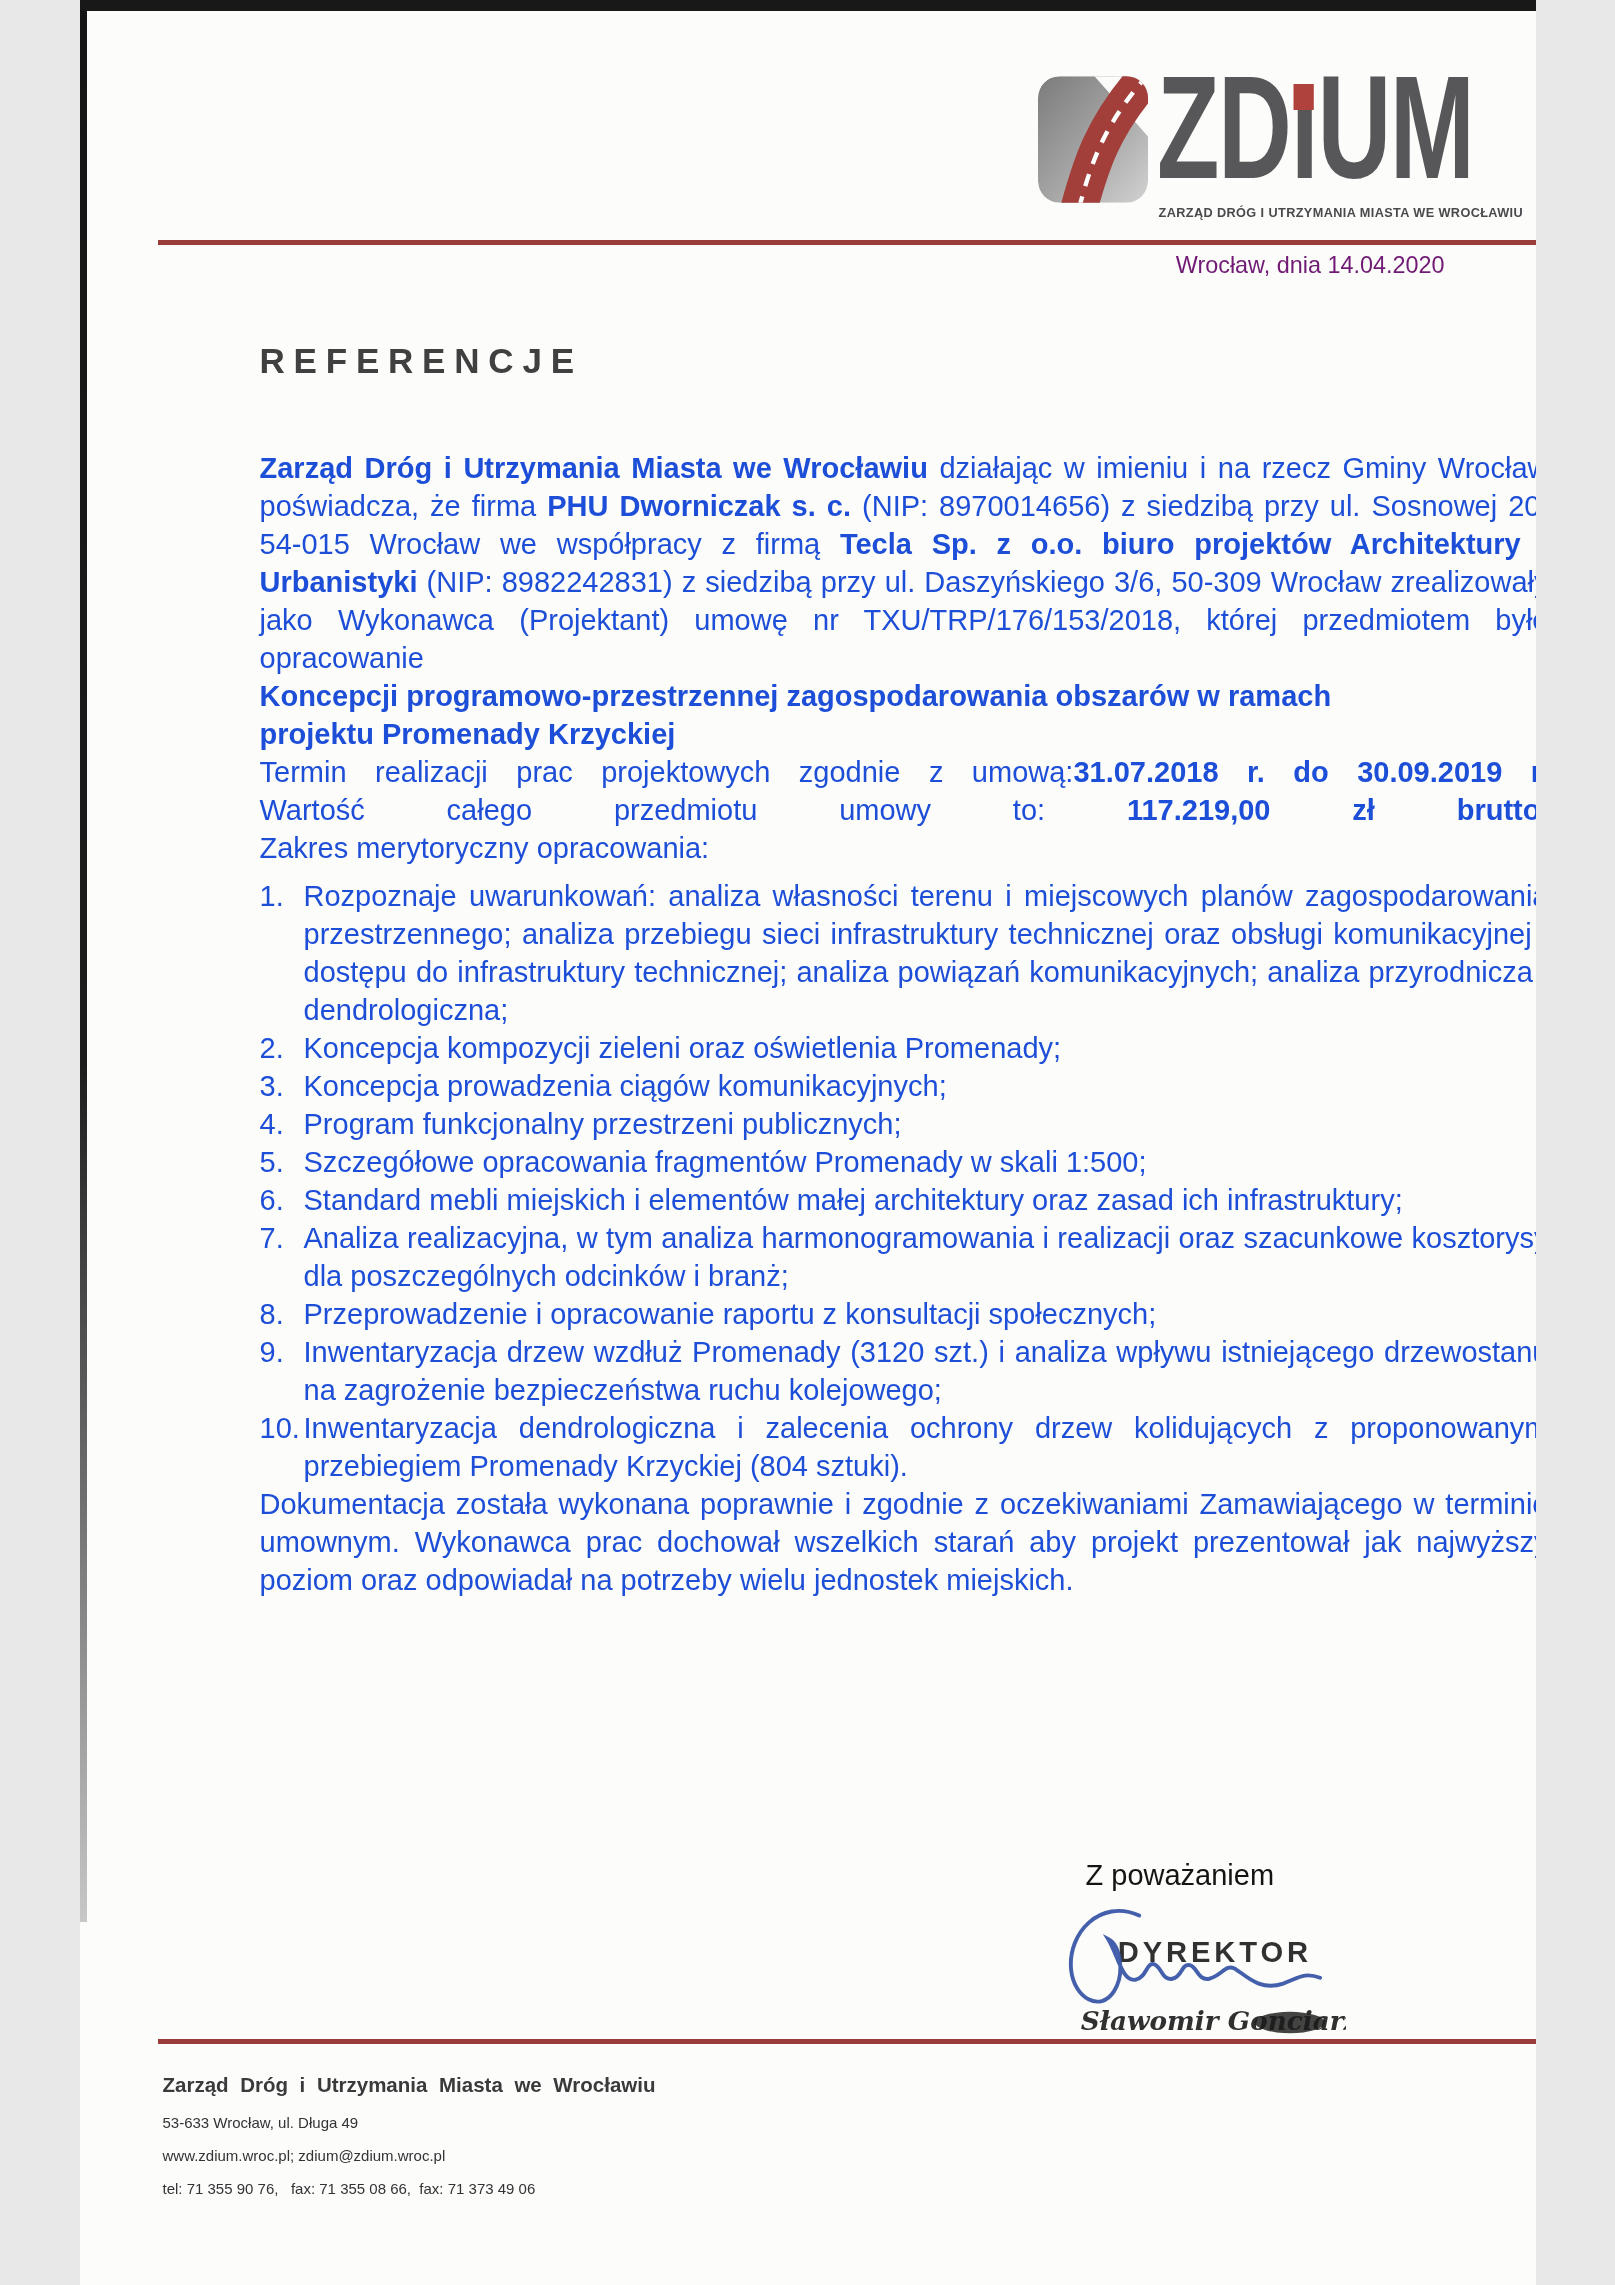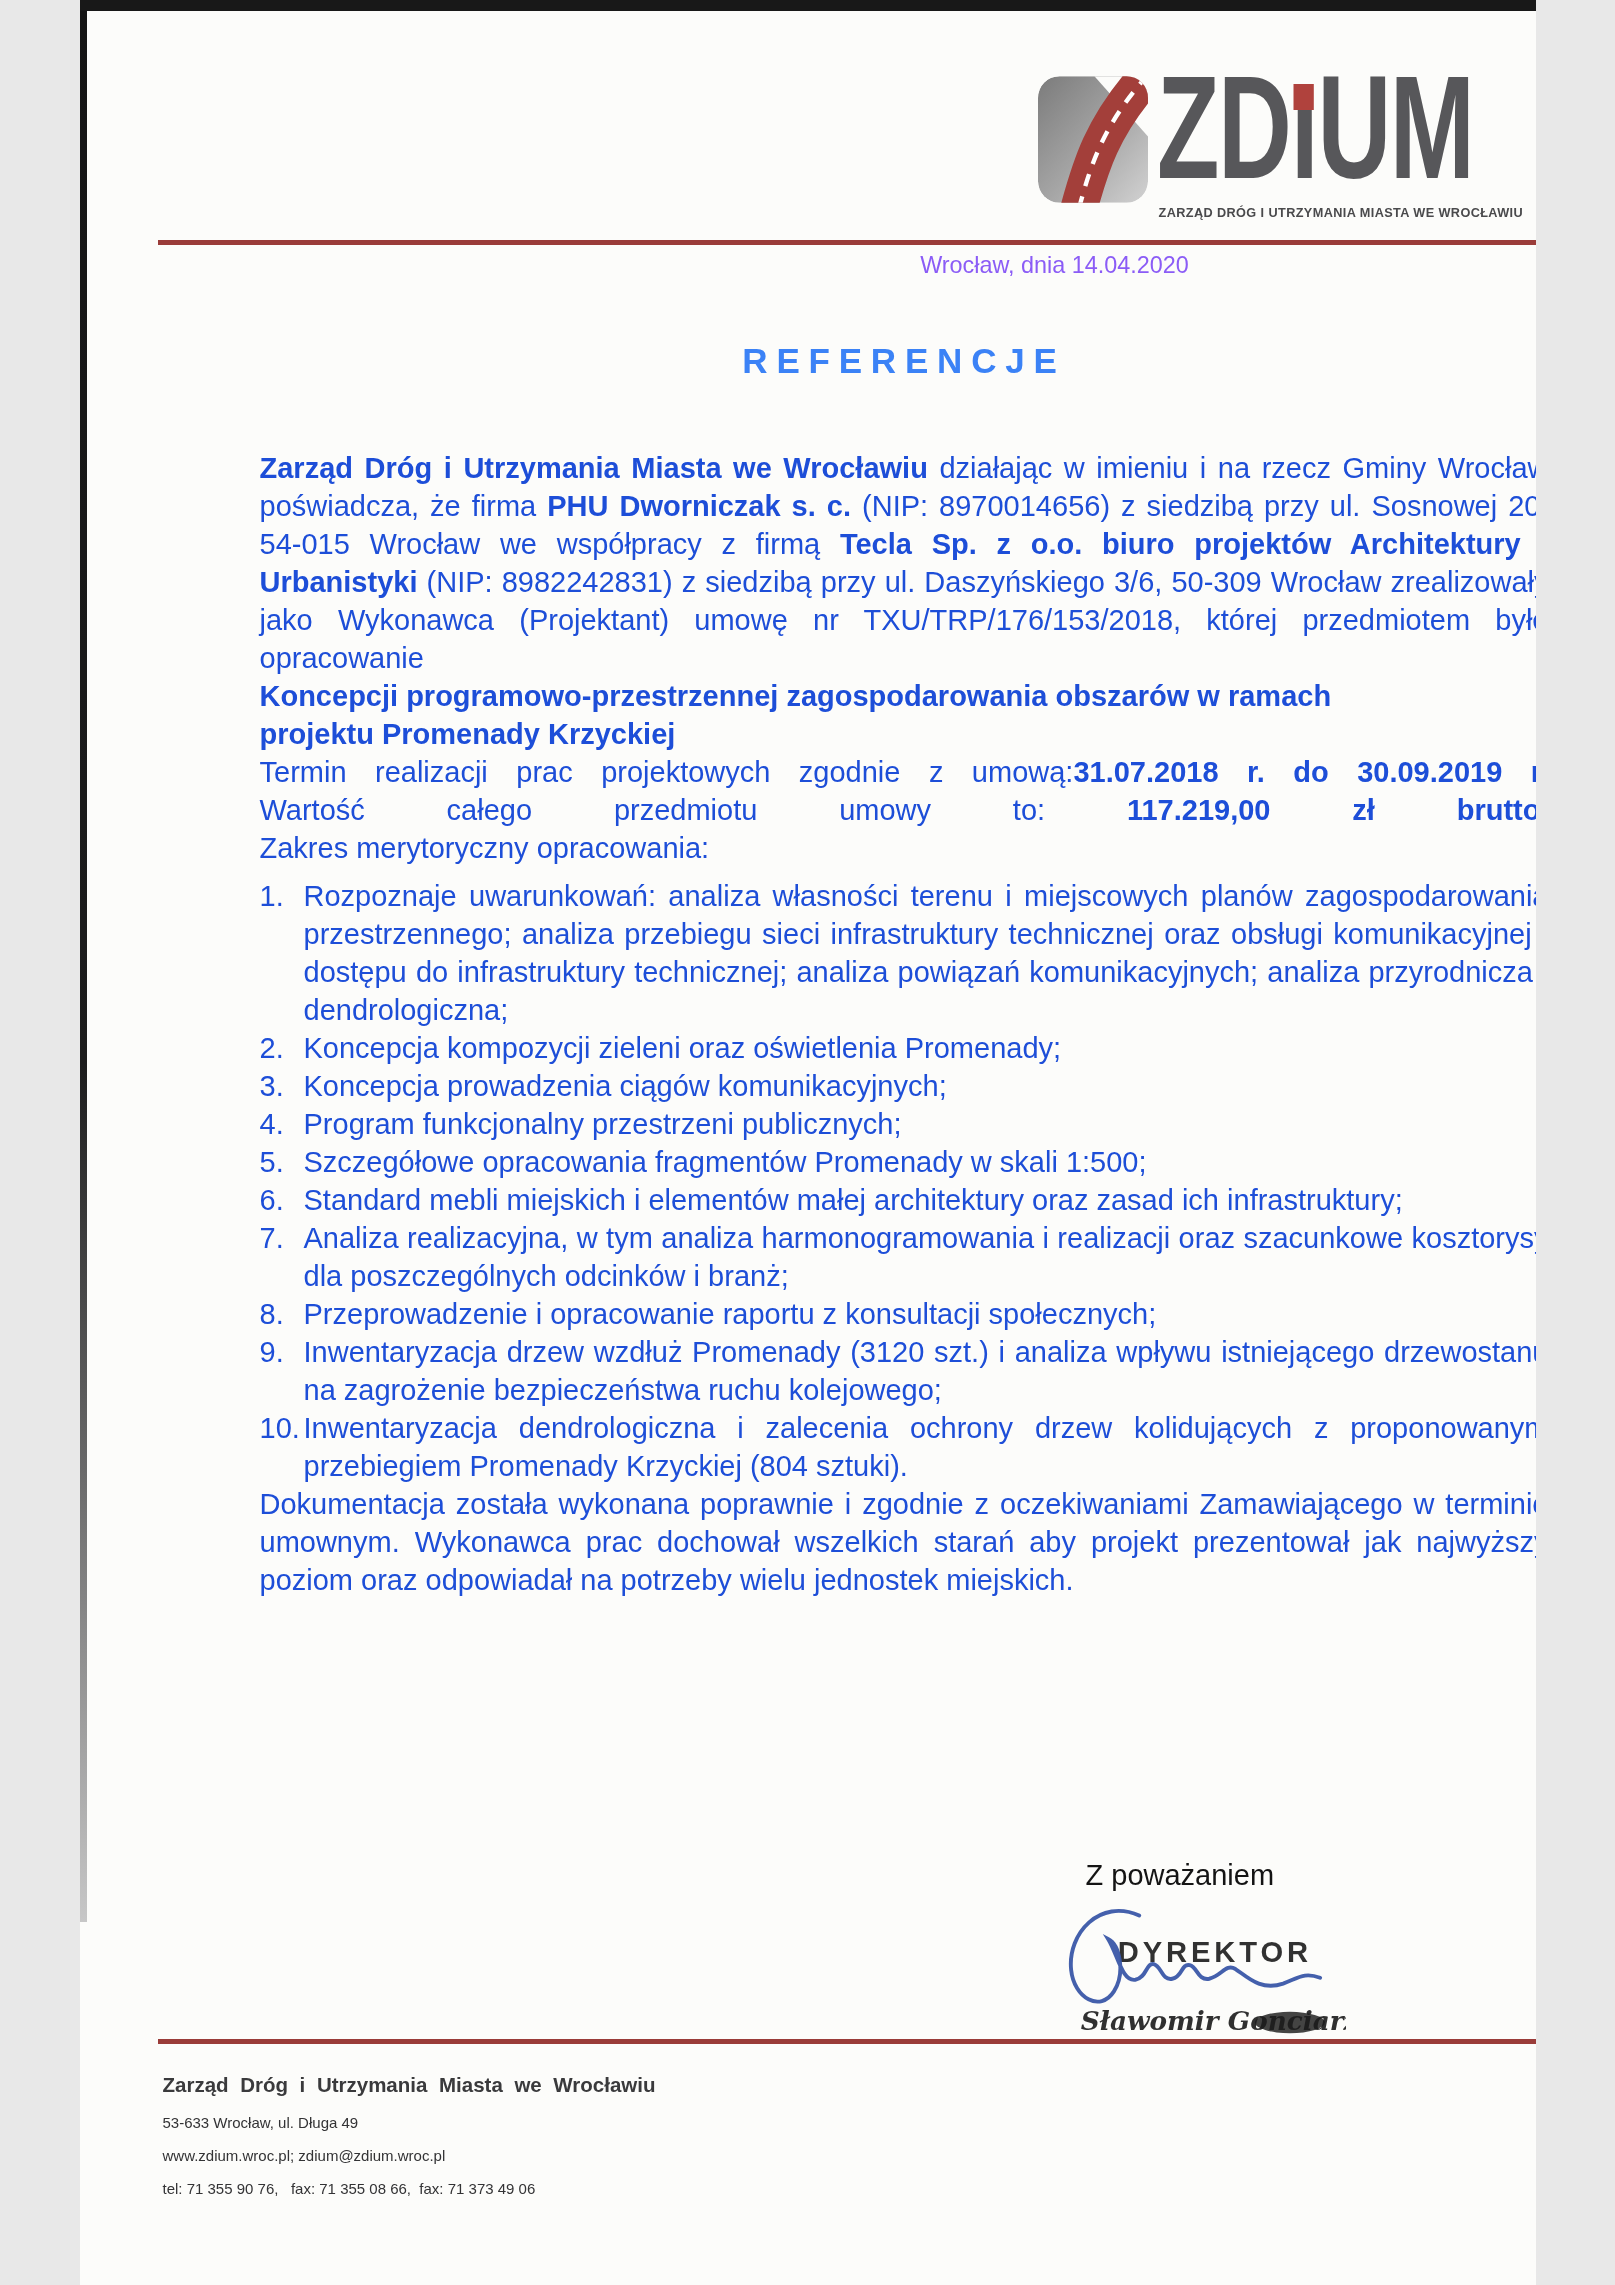--- a/index.html
+++ b/index.html
@@ -19,24 +19,24 @@
     color:#57575a;letter-spacing:-2px;transform:scaleX(0.70);transform-origin:left top;white-space:nowrap;}
   .brand .ii{position:relative;display:inline-block;}
   .brand-dot{position:absolute;left:3.9px;top:29px;width:29px;height:26px;background:#b0423d;}
   .tagline{position:absolute;left:1079px;top:206px;width:351px;font-size:12.7px;font-weight:bold;
     letter-spacing:0.4px;color:#4a4a4c;white-space:nowrap;}
   .rule{position:absolute;left:78px;width:1436px;background:#9a3c39;}
   .rule-top{top:240px;height:4.9px;}
   .rule-bottom{top:2039px;height:4.9px;}
   .rule .end-dot{position:absolute;right:-11.7px;top:50%;width:23.4px;height:23.4px;margin-top:-11.7px;
     border-radius:50%;background:#9a3c39;}
-  .dateline{position:absolute;left:585px;top:252px;width:780px;text-align:center;font-size:23.4px;color:#8b5cf6;}
+  .dateline{position:absolute;left:585px;top:252px;width:780px;text-align:right;font-size:23.4px;color:#701a75;}
   
-  .doc-title{position:absolute;left:180px;top:341px;width:1289px;text-align:center;
-    font-size:35px;font-weight:bold;letter-spacing:8.8px;color:#3b82f6;}
+  .doc-title{position:absolute;left:180px;top:341px;width:1289px;text-align:left;
+    font-size:35px;font-weight:bold;letter-spacing:8.8px;color:#404040;}
   
   .column{position:absolute;left:180px;top:449px;width:1289px;font-size:29px;line-height:38px;
     text-align:justify;color:#1d4ed8;}
   .column p{margin:0;}
   .b{font-weight:bold;}
   .p1{margin-bottom:0;}
   .subject{margin:45px auto 0 auto;max-width:1151px;text-align:left;font-weight:bold;line-height:38px;}
   .jline{margin-top:34px;text-align:justify;text-align-last:justify;}
   .jline2{margin-top:0;}
   .scope{margin-top:32px;}

